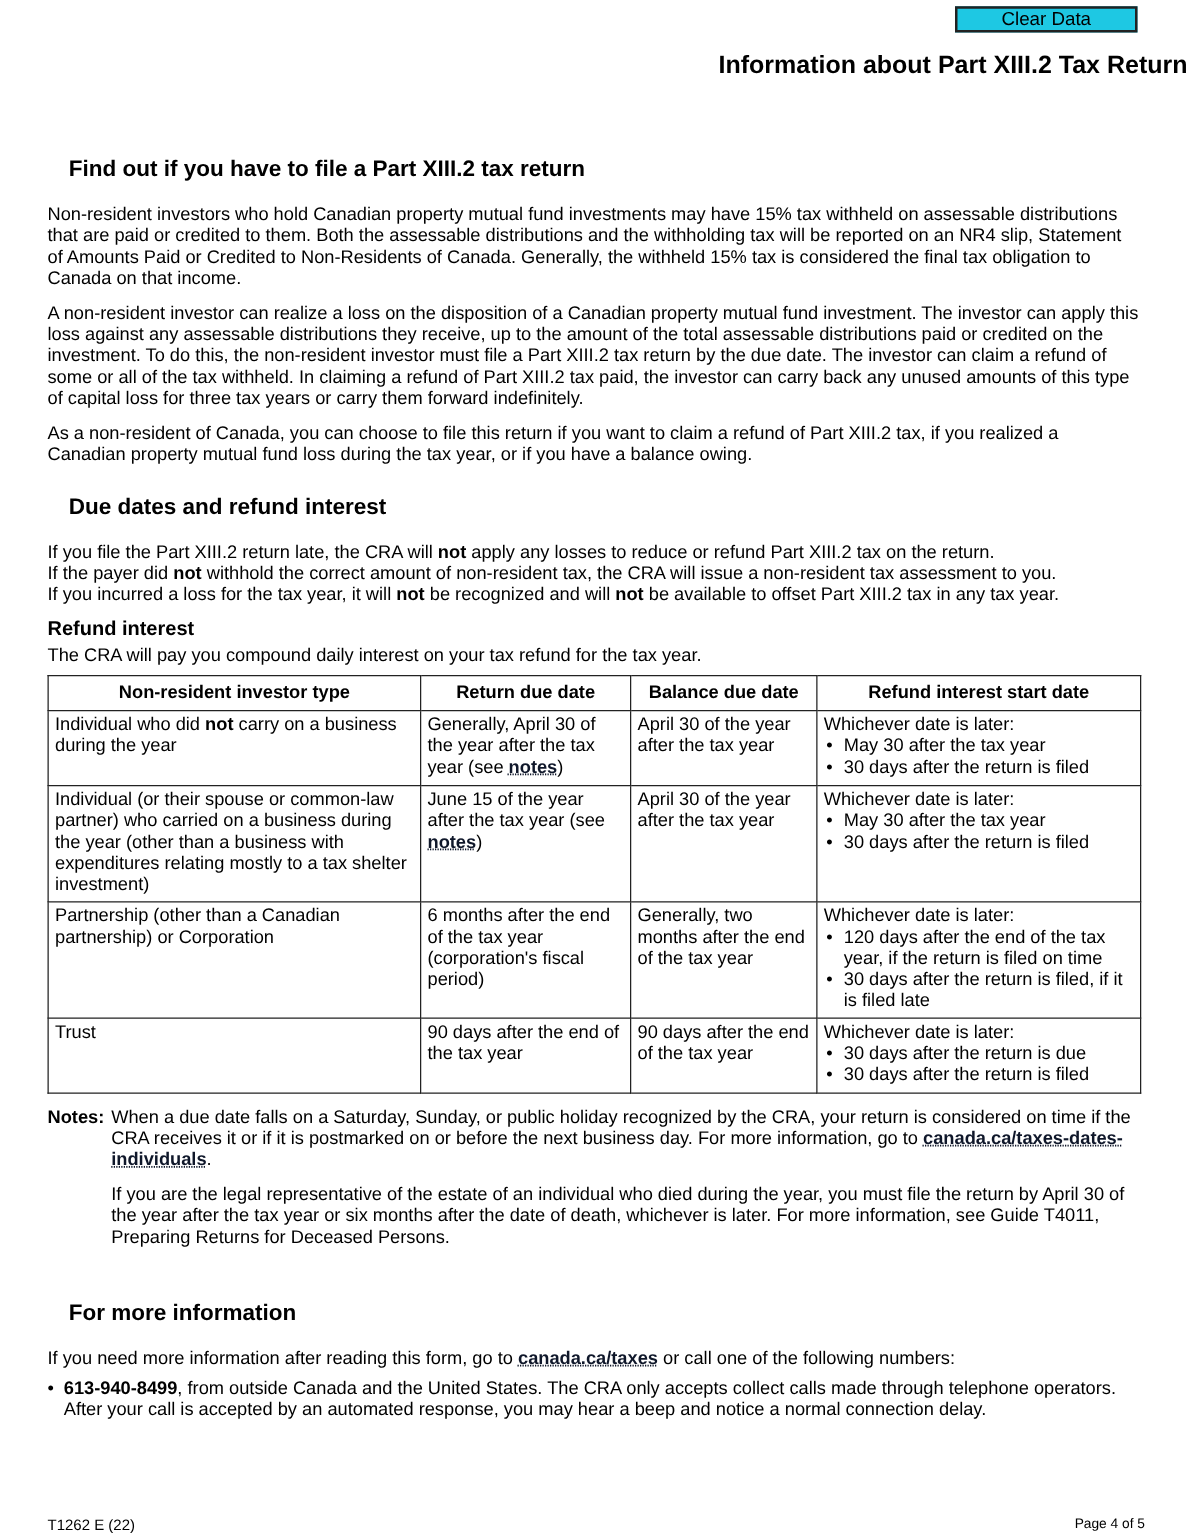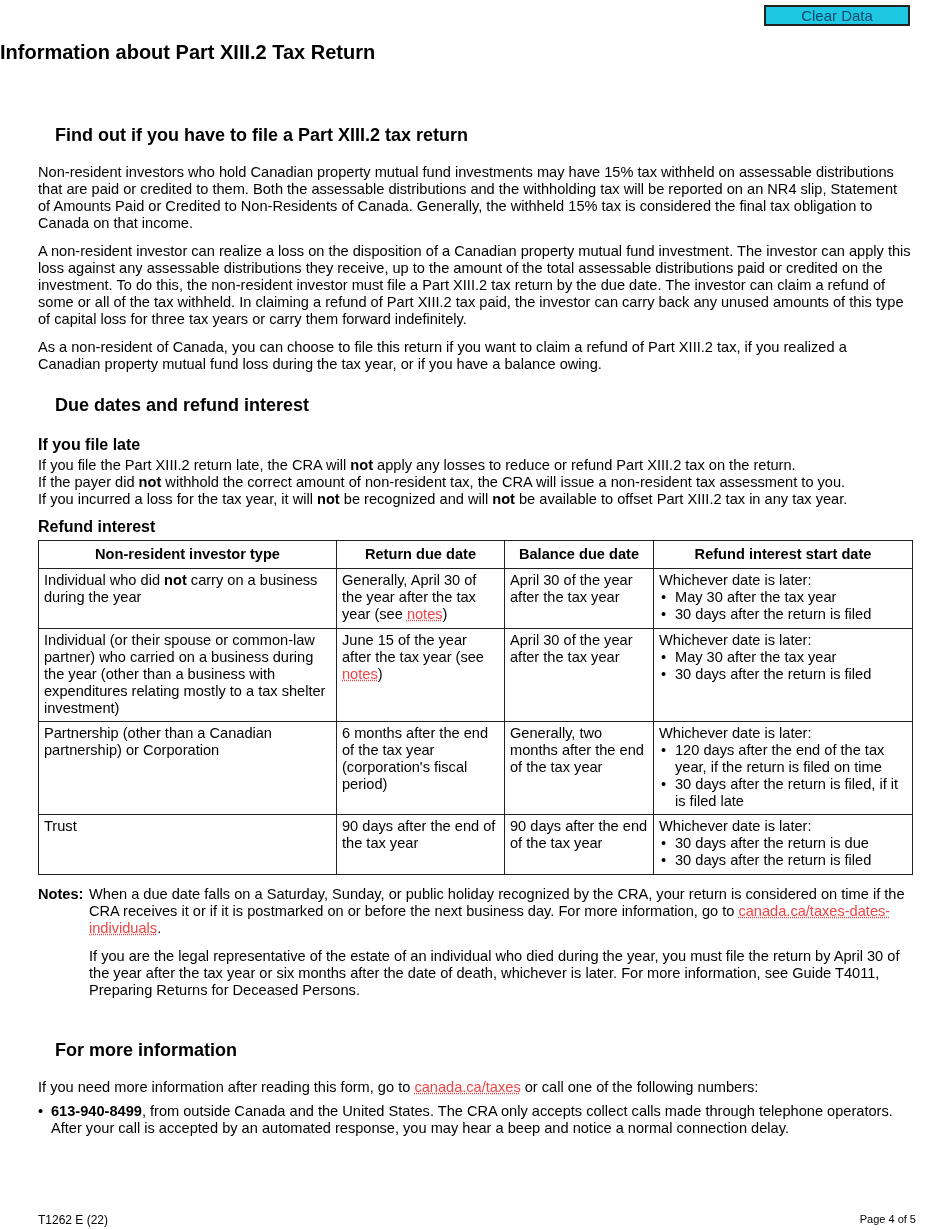--- a/index.html
+++ b/index.html
@@ -3,33 +3,33 @@
   <meta charset="utf-8">
   <style>
     html, body { margin: 0; padding: 0; background: #ffffff; }
     body {
       width: 950px; height: 1230px; position: relative; overflow: hidden;
       font-family: "Liberation Sans", sans-serif; color: #000;
     }
     .clear-btn {
       position: absolute; left: 764px; top: 5px; width: 146px; height: 21px;
       background: #1ec8e3; border: 2px solid #222; box-sizing: border-box;
-      font-family: "Liberation Sans", sans-serif; font-size: 15px; color: #0c4a6e;
+      font-family: "Liberation Sans", sans-serif; font-size: 15px; color: #000000;
       text-align: center; line-height: 17px; cursor: pointer; padding: 0;
     }
     .doc-title {
-      position: absolute; left: 0; top: 40px; width: 950px; text-align: left;
+      position: absolute; left: 0; top: 40px; width: 950px; text-align: right;
       font-size: 20px; font-weight: bold; line-height: 25px; margin: 0;
     }
     .content { position: absolute; left: 38px; top: 106px; width: 875px; }
     h2 { font-size: 18px; font-weight: bold; margin: 17px; line-height: 24px; }
     h3 { font-size: 16px; font-weight: bold; margin: 0; line-height: 22px; }
     p { font-size: 14.6px; line-height: 17px; margin: 0; }
     .p-gap { margin-top: 11px; }
-    a.link { color: #ef4444; font-weight: normal; text-decoration: underline dotted; }
+    a.link { color: #0f172a; font-weight: bold; text-decoration: underline dotted; }
     table.due {
       position: absolute; left: 38px; top: 540px; width: 875px;
       border-collapse: collapse; font-size: 14.6px; line-height: 17px;
     }
     table.due th, table.due td {
       border: 1.5px solid #222; vertical-align: top; padding: 3px 5px 4px 5px; text-align: left;
     }
     table.due th { text-align: center; font-weight: bold; padding: 3px 4px; height: 21px; vertical-align: middle; }
     table.due ul { margin: 0; padding: 0; list-style: none; }
     table.due li { position: relative; padding-left: 16px; }
@@ -53,31 +53,31 @@
   <span>Information about Part XIII.2 Tax Return</span><br>
 </h1>
 
 <div class="content">
   <h2>Find out if you have to file a Part XIII.2 tax return</h2>
   <p style="margin-top:8px">Non-resident investors who hold Canadian property mutual fund investments may have 15% tax withheld on assessable distributions that are paid or credited to them. Both the assessable distributions and the withholding tax will be reported on an NR4 slip, Statement of Amounts Paid or Credited to Non-Residents of Canada. Generally, the withheld 15% tax is considered the final tax obligation to Canada on that income.</p>
   <p class="p-gap">A non-resident investor can realize a loss on the disposition of a Canadian property mutual fund investment. The investor can apply this loss against any assessable distributions they receive, up to the amount of the total assessable distributions paid or credited on the investment. To do this, the non-resident investor must file a Part XIII.2 tax return by the due date. The investor can claim a refund of some or all of the tax withheld. In claiming a refund of Part XIII.2 tax paid, the investor can carry back any unused amounts of this type of capital loss for three tax years or carry them forward indefinitely.</p>
   <p class="p-gap">As a non-resident of Canada, you can choose to file this return if you want to claim a refund of Part XIII.2 tax, if you realized a Canadian property mutual fund loss during the tax year, or if you have a balance owing.</p>
 
   <h2 style="margin-top:20px">Due dates and refund interest</h2>
-  <h3 style="margin-top:5px">If you file late</h3>
   <p style="margin-top:1px">
     <span>If you file the Part XIII.2 return late, the CRA will </span><b>not</b><span> apply any losses to reduce or refund Part XIII.2 tax on the return.</span>
   </p>
   <p>
     <span>If the payer did </span><b>not</b><span> withhold the correct amount of non-resident tax, the CRA will issue a non-resident tax assessment to you.</span>
   </p>
   <p>
     <span>If you incurred a loss for the tax year, it will </span><b>not</b><span> be recognized and will </span><b>not</b><span> be available to offset Part XIII.2 tax in any tax year.</span>
   </p>
   <h3 style="margin-top:8px">Refund interest</h3>
+  <p style="margin-top:2px">The CRA will pay you compound daily interest on your tax refund for the tax year.</p>
 </div>
 
 <table class="due">
   <colgroup>
     <col style="width:298px">
       <col style="width:168px">
       <col style="width:149px">
       <col>
   </colgroup>
   <thead>

